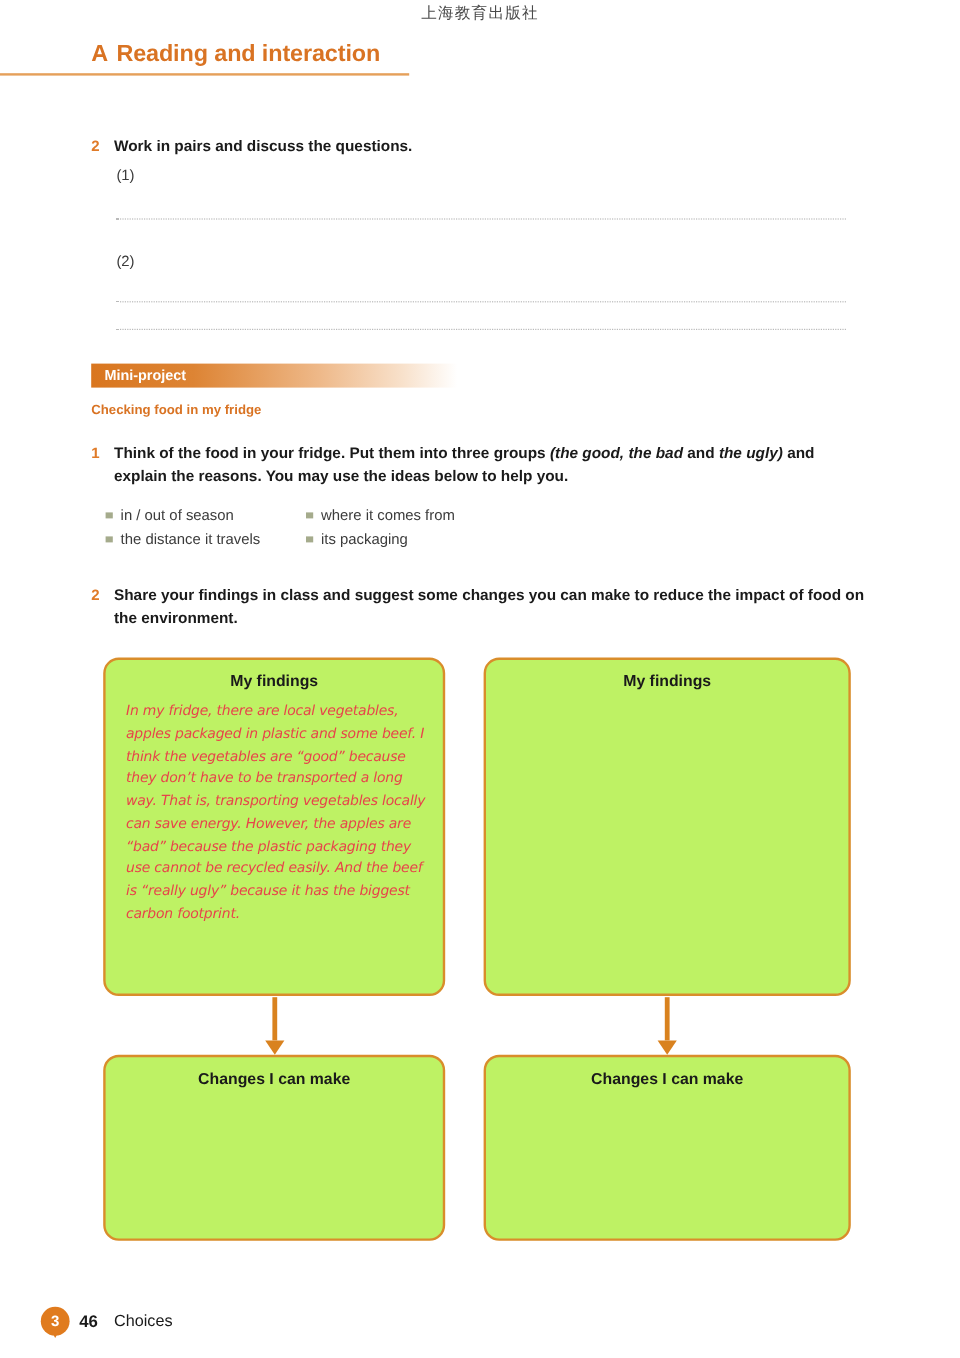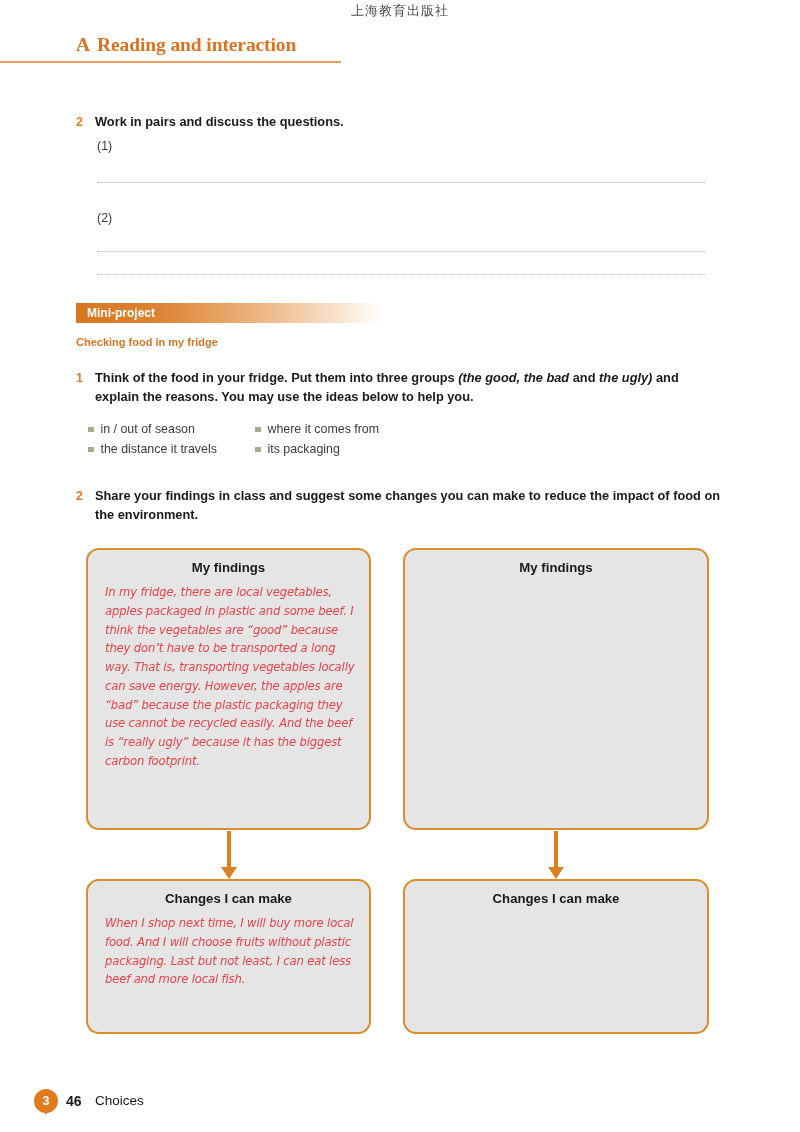--- a/index.html
+++ b/index.html
@@ -27,21 +27,20 @@
     letter-spacing: 1px;
   }
 
   
   .section-header {
     position: absolute;
     top: 34px;
     left: 0;
     width: 800px;
     height: 30px;
-    font-family: Liberation Serif, serif;
   }
   .section-header .title {
     position: absolute;
     left: 76px;
     top: 0;
     font-size: 19.5px;
     font-weight: bold;
     color: #d97323;
     letter-spacing: -0.1px;
     white-space: nowrap;
@@ -150,21 +149,21 @@
     background: #a5ab8c;
     margin-right: 7px;
     position: relative;
     top: -1px;
   }
 
   .fbox {
     position: absolute;
     border: 2px solid #d98d2b;
     border-radius: 13px;
-    background: #e5e5e5;
+    background: #bef264;
   }
   .fbox .fbox-title {
     position: absolute;
     left: 0;
     top: 10px;
     width: 100%;
     text-align: center;
     font-size: 13.2px;
     font-weight: bold;
     color: #1a1a1a;
@@ -333,21 +332,20 @@
   <div class="head" style="top:36px;"></div>
 </div>
 
 <div class="arrow" style="left:548px; top:831px; height:48px;">
   <div class="shaft" style="height:36px;"></div>
   <div class="head" style="top:36px;"></div>
 </div>
 
 <div class="fbox" style="left:86px; top:879px; width:285px; height:155px;">
   <div class="fbox-title">Changes I can make</div>
-  <div class="hand">When I shop next time, I will buy more local food. And I will choose fruits without plastic packaging. Last but not least, I can eat less beef and more local fish.</div>
 </div>
 
 <div class="fbox" style="left:403px; top:879px; width:306px; height:155px;">
   <div class="fbox-title">Changes I can make</div>
   <div class="hand"></div>
 </div>
 
 <div class="footer">
   <div class="pin">
     <span>3</span>

